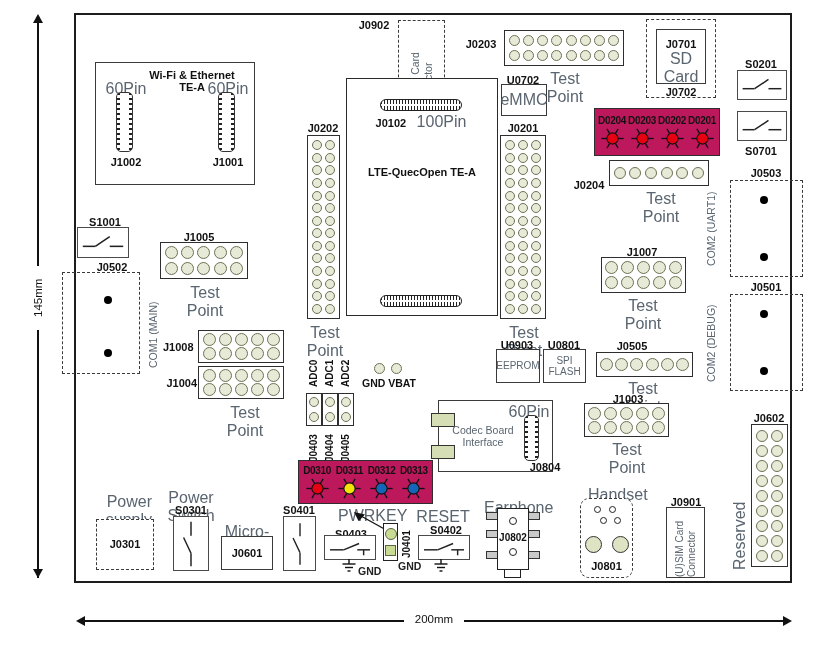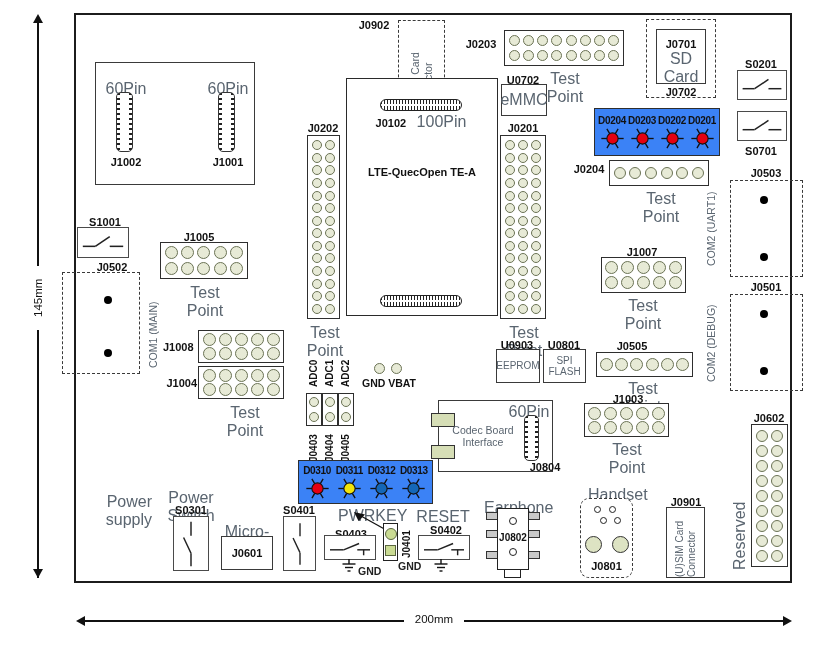--- a/index.html
+++ b/index.html
@@ -23,21 +23,21 @@
      repeating-linear-gradient(#222 0 2px,transparent 2px 5px) left/3px 100% no-repeat,
      repeating-linear-gradient(#222 0 2px,transparent 2px 5px) right/3px 100% no-repeat,#fff;
      border:1.2px solid #333;border-radius:5px;}
   .connh{background:
      repeating-linear-gradient(to right,#222 0 1px,transparent 1px 3px) top/100% 4px no-repeat,
      repeating-linear-gradient(to right,#222 0 1px,transparent 1px 3px) bottom/100% 4px no-repeat,#fff;
      border:1.2px solid #222;border-radius:6px;}
   .swbox{border:1.5px solid #4a4a4a;background:#fff;display:flex;
          align-items:center;justify-content:center;}
   .sw-svg{stroke:#222;stroke-width:1.6;fill:none;}
-  .ledbox{border:1.5px solid #2e2e2e;background:#3b82f6;display:grid;
+  .ledbox{border:1.5px solid #2e2e2e;background:#be185d;display:grid;
           align-items:center;justify-items:center;padding:2px 2px 0 2px;}
   .led-col{display:flex;flex-direction:column;align-items:center;gap:0px;}
   .led-ref{font-weight:bold;font-size:10px;letter-spacing:-0.3px;color:#111;}
   .tab{background:#d6deb6;border:1px solid #333;}
   .graytab{background:#c9c9c9;border:1px solid #333;}
   .dimline-v{width:1.6px;background:#111;}
   .dimline-h{height:1.6px;background:#111;}
   .arr{width:0;height:0;}
   .whitebg{background:#fff;}
   .hole{border-radius:50%;background:#fff;border:1.3px solid #222;}
@@ -55,20 +55,21 @@
   <div class="abs dimline-v" style="left:37px;top:22px;height:556px;"></div>
   <div class="abs arr" style="left:33px;top:569px;border-left:5px solid transparent;border-right:5px solid transparent;border-top:9px solid #111;"></div>
   <div class="abs vtext whitebg" style="left:28px;top:266px;width:20px;height:64px;font-size:11.5px;color:#111;">145mm</div>
 
   <div class="abs arr" style="left:76px;top:616px;border-top:5px solid transparent;border-bottom:5px solid transparent;border-right:9px solid #111;"></div>
   <div class="abs dimline-h" style="left:84px;top:620px;width:700px;"></div>
   <div class="abs arr" style="left:783px;top:616px;border-top:5px solid transparent;border-bottom:5px solid transparent;border-left:9px solid #111;"></div>
   <div class="abs tc whitebg" style="left:404px;top:613px;width:60px;font-size:11.5px;color:#111;">200mm</div>
 
   <div class="abs solidbox" style="left:95px;top:62px;width:160px;height:123px;"></div>
+  <div class="abs lbl-b tc" style="left:140px;top:69px;width:104px;">Wi-Fi &amp; Ethernet TE-A</div>
   <div class="abs lbl-g tc" style="left:104px;top:80px;width:44px;">60Pin</div>
   <div class="abs connv" style="left:116px;top:92px;width:17px;height:60px;"></div>
   <div class="abs lbl-b tc" style="left:104px;top:156px;width:44px;">J1002</div>
   <div class="abs lbl-g tc" style="left:206px;top:80px;width:44px;">60Pin</div>
   <div class="abs connv" style="left:218px;top:92px;width:17px;height:60px;"></div>
   <div class="abs lbl-b tc" style="left:206px;top:156px;width:44px;">J1001</div>
 
   <div class="abs lbl-b tc" style="left:352px;top:19px;width:44px;">J0902</div>
   <div class="abs dashbox" style="left:398px;top:20px;width:47px;height:92px;">
     <div class="vtext lbl-g" style="width:100%;height:100%;font-size:10.5px;">(U)SIM Card Connector</div>
@@ -176,21 +177,21 @@
             <line x1="11.0" y1="19.2" x2="7.8" y2="24.8"></line>
             <line x1="8.0" y1="14.0" x2="1.5" y2="14.0"></line>
             <line x1="11.0" y1="8.8" x2="7.7" y2="3.2"></line>
             <line x1="17.0" y1="8.8" x2="20.3" y2="3.2"></line>
           </g>
     <circle cx="14" cy="14" r="6.3" fill="#e60012" stroke="#111" stroke-width="1.2"></circle>
         </svg>
       </div>
     </div>
 
-  <div class="abs lbl-b tc" style="left:570px;top:163px;width:38px;">J0204</div>
+  <div class="abs lbl-b tc" style="left:570px;top:179px;width:38px;">J0204</div>
   <div class="abs tp" style="left: 609px; top: 160px; width: 100px; height: 26px; --pin: 12px; grid-template-columns: repeat(6, 1fr); grid-auto-rows: 1fr;">
       <div class="pin"></div>
       <div class="pin"></div>
       <div class="pin"></div>
       <div class="pin"></div>
       <div class="pin"></div>
       <div class="pin"></div>
     </div>
   <div class="abs lbl-g tc" style="left:626px;top:190px;width:70px;">Test Point</div>
 
@@ -487,20 +488,23 @@
             <line x1="8.0" y1="14.0" x2="1.5" y2="14.0"></line>
             <line x1="11.0" y1="8.8" x2="7.7" y2="3.2"></line>
             <line x1="17.0" y1="8.8" x2="20.3" y2="3.2"></line>
           </g>
     <circle cx="14" cy="14" r="6.3" fill="#1467b8" stroke="#111" stroke-width="1.2"></circle>
         </svg>
       </div>
     </div>
 
   <div class="abs lbl-g tc" style="left:90px;top:493px;width:62px;text-align:right;">Power supply</div>
+  <div class="abs dashbox" style="left:96px;top:519px;width:58px;height:51px;display:flex;align-items:center;justify-content:center;">
+    <span class="lbl-b">J0301</span>
+  </div>
 
   <div class="abs lbl-g tc" style="left:162px;top:481px;width:58px;margin-top:8px;">Power Switch</div>
   <div class="abs lbl-b tc" style="left:167px;top:504px;width:48px;">S0301</div>
   <div class="abs swbox" style="left:173px;top:516px;width:36px;height:55px;">
     <svg class="sw-svg" width="28" height="50" viewBox="0 0 30 54">
         <line x1="15" y1="3" x2="15" y2="18"></line>
         <line x1="15" y1="37" x2="15" y2="51"></line>
         <line x1="15" y1="37" x2="7" y2="20"></line>
       </svg>
   </div>

